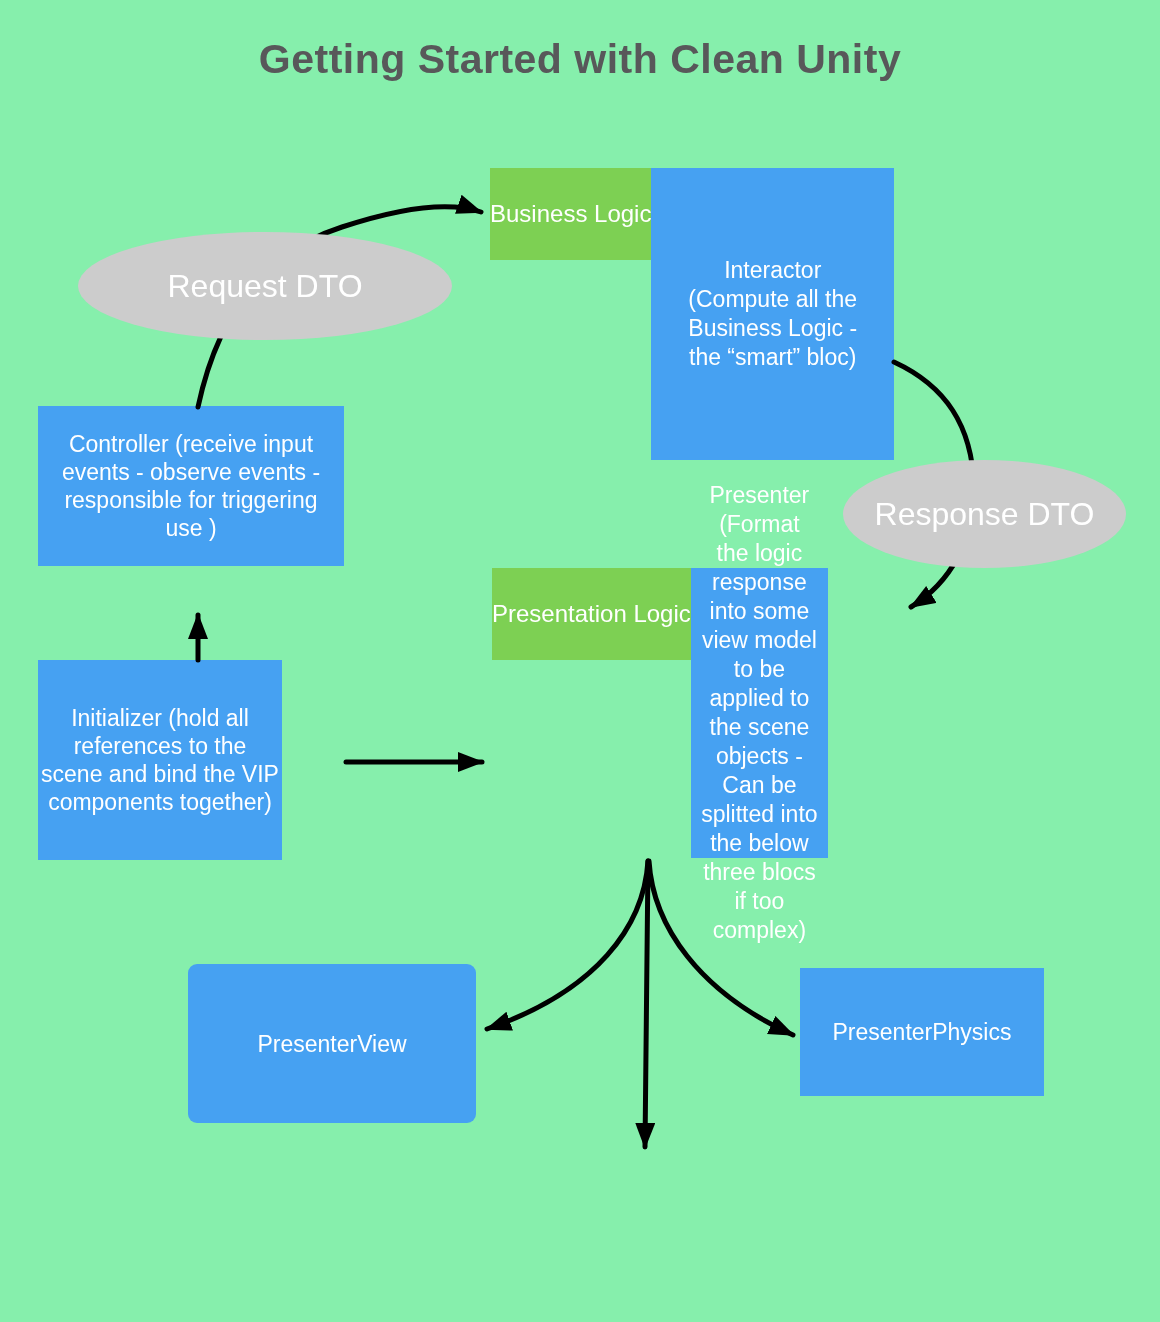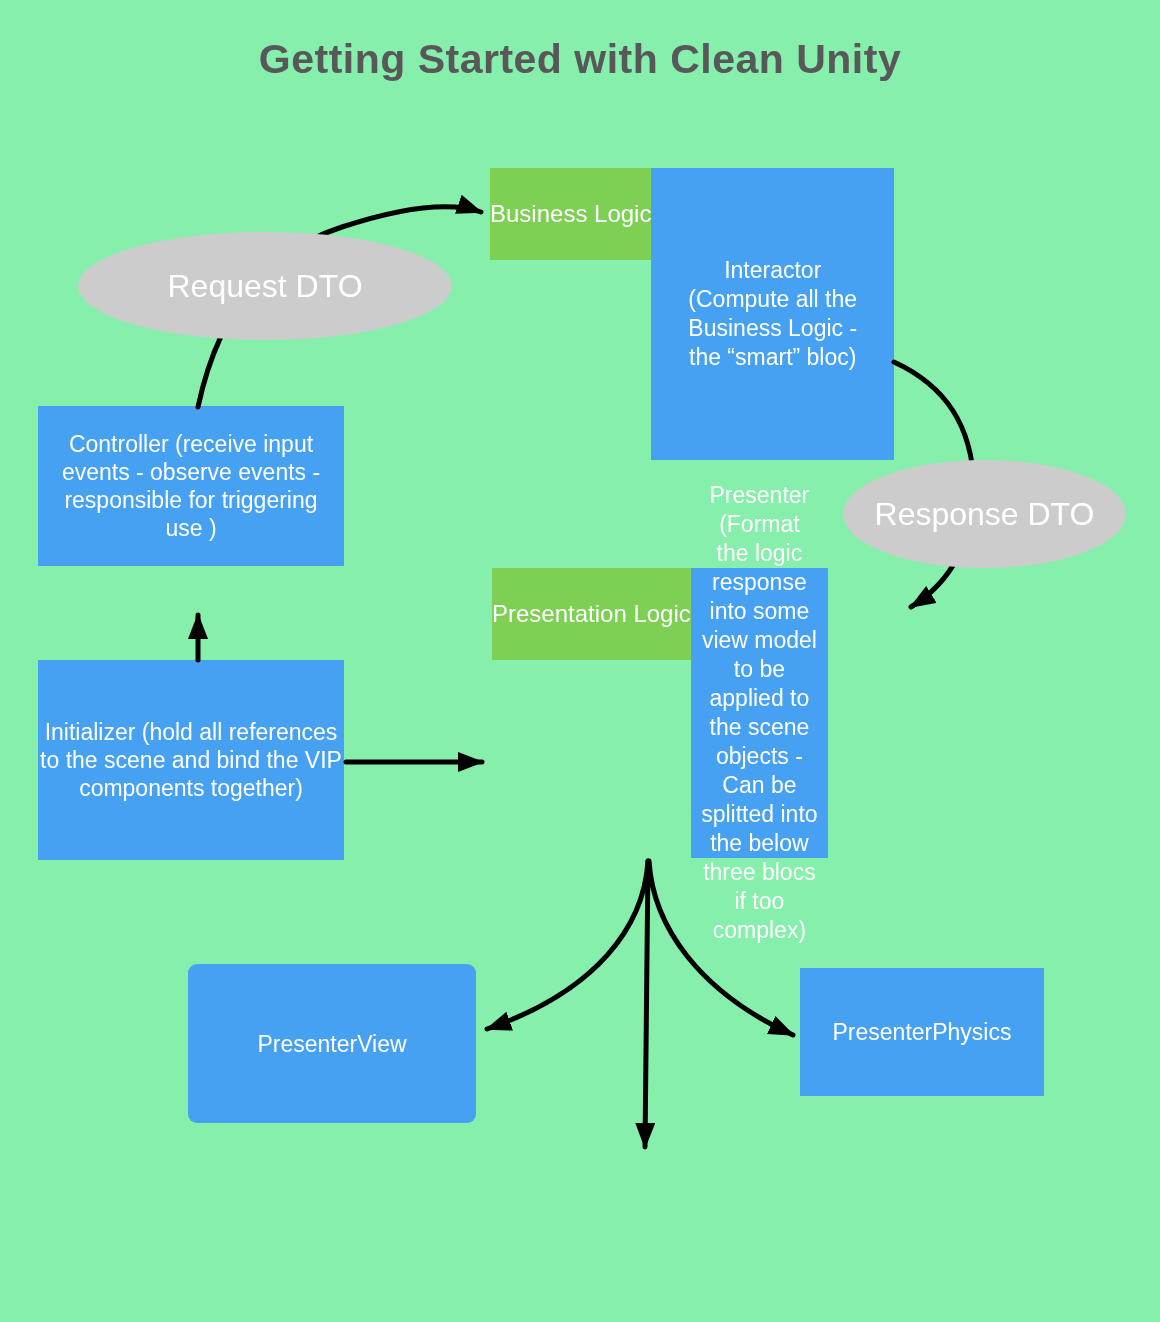--- a/index.html
+++ b/index.html
@@ -122,21 +122,21 @@
     <div class="bdy" style="padding:0 28px;">Interactor (Compute all the Business Logic - the “smart” bloc)</div>
   </div>
 
   <div class="group" style="left:492px; top:568px; width:336px; height:290px;">
     <div class="hdr" style="height:92px;">Presentation Logic</div>
     <div class="bdy" style="padding:16px 10px;">Presenter (Format the logic response into some view model to be applied to the scene objects - Can be splitted into the below three blocs if too complex)</div>
   </div>
 
   <div class="node blue" style="left:38px; top:406px; width:306px; height:160px; padding:0 12px;">Controller (receive input events - observe events - responsible for triggering use )</div>
 
-  <div class="node blue" style="left:38px; top:660px; width:306px; height:200px; padding:0 2px;">Initializer (hold all references to the scene and bind the VIP components together)</div>
+  <div class="node blue" style="left:38px; top:660px; width:244px; height:200px; padding:0 2px;">Initializer (hold all references to the scene and bind the VIP components together)</div>
 
   <div class="node blue" style="left:188px; top:964px; width:288px; height:159px;border-radius:9px;">PresenterView</div>
 
   <div class="node blue" style="left:800px; top:968px; width:244px; height:128px;">PresenterPhysics</div>
 
 
   <div class="ellipse" style="left:78px; top:232px; width:374px; height:108px;">Request DTO</div>
 
   <div class="ellipse" style="left:843px; top:460px; width:283px; height:108px;">Response DTO</div>
 

